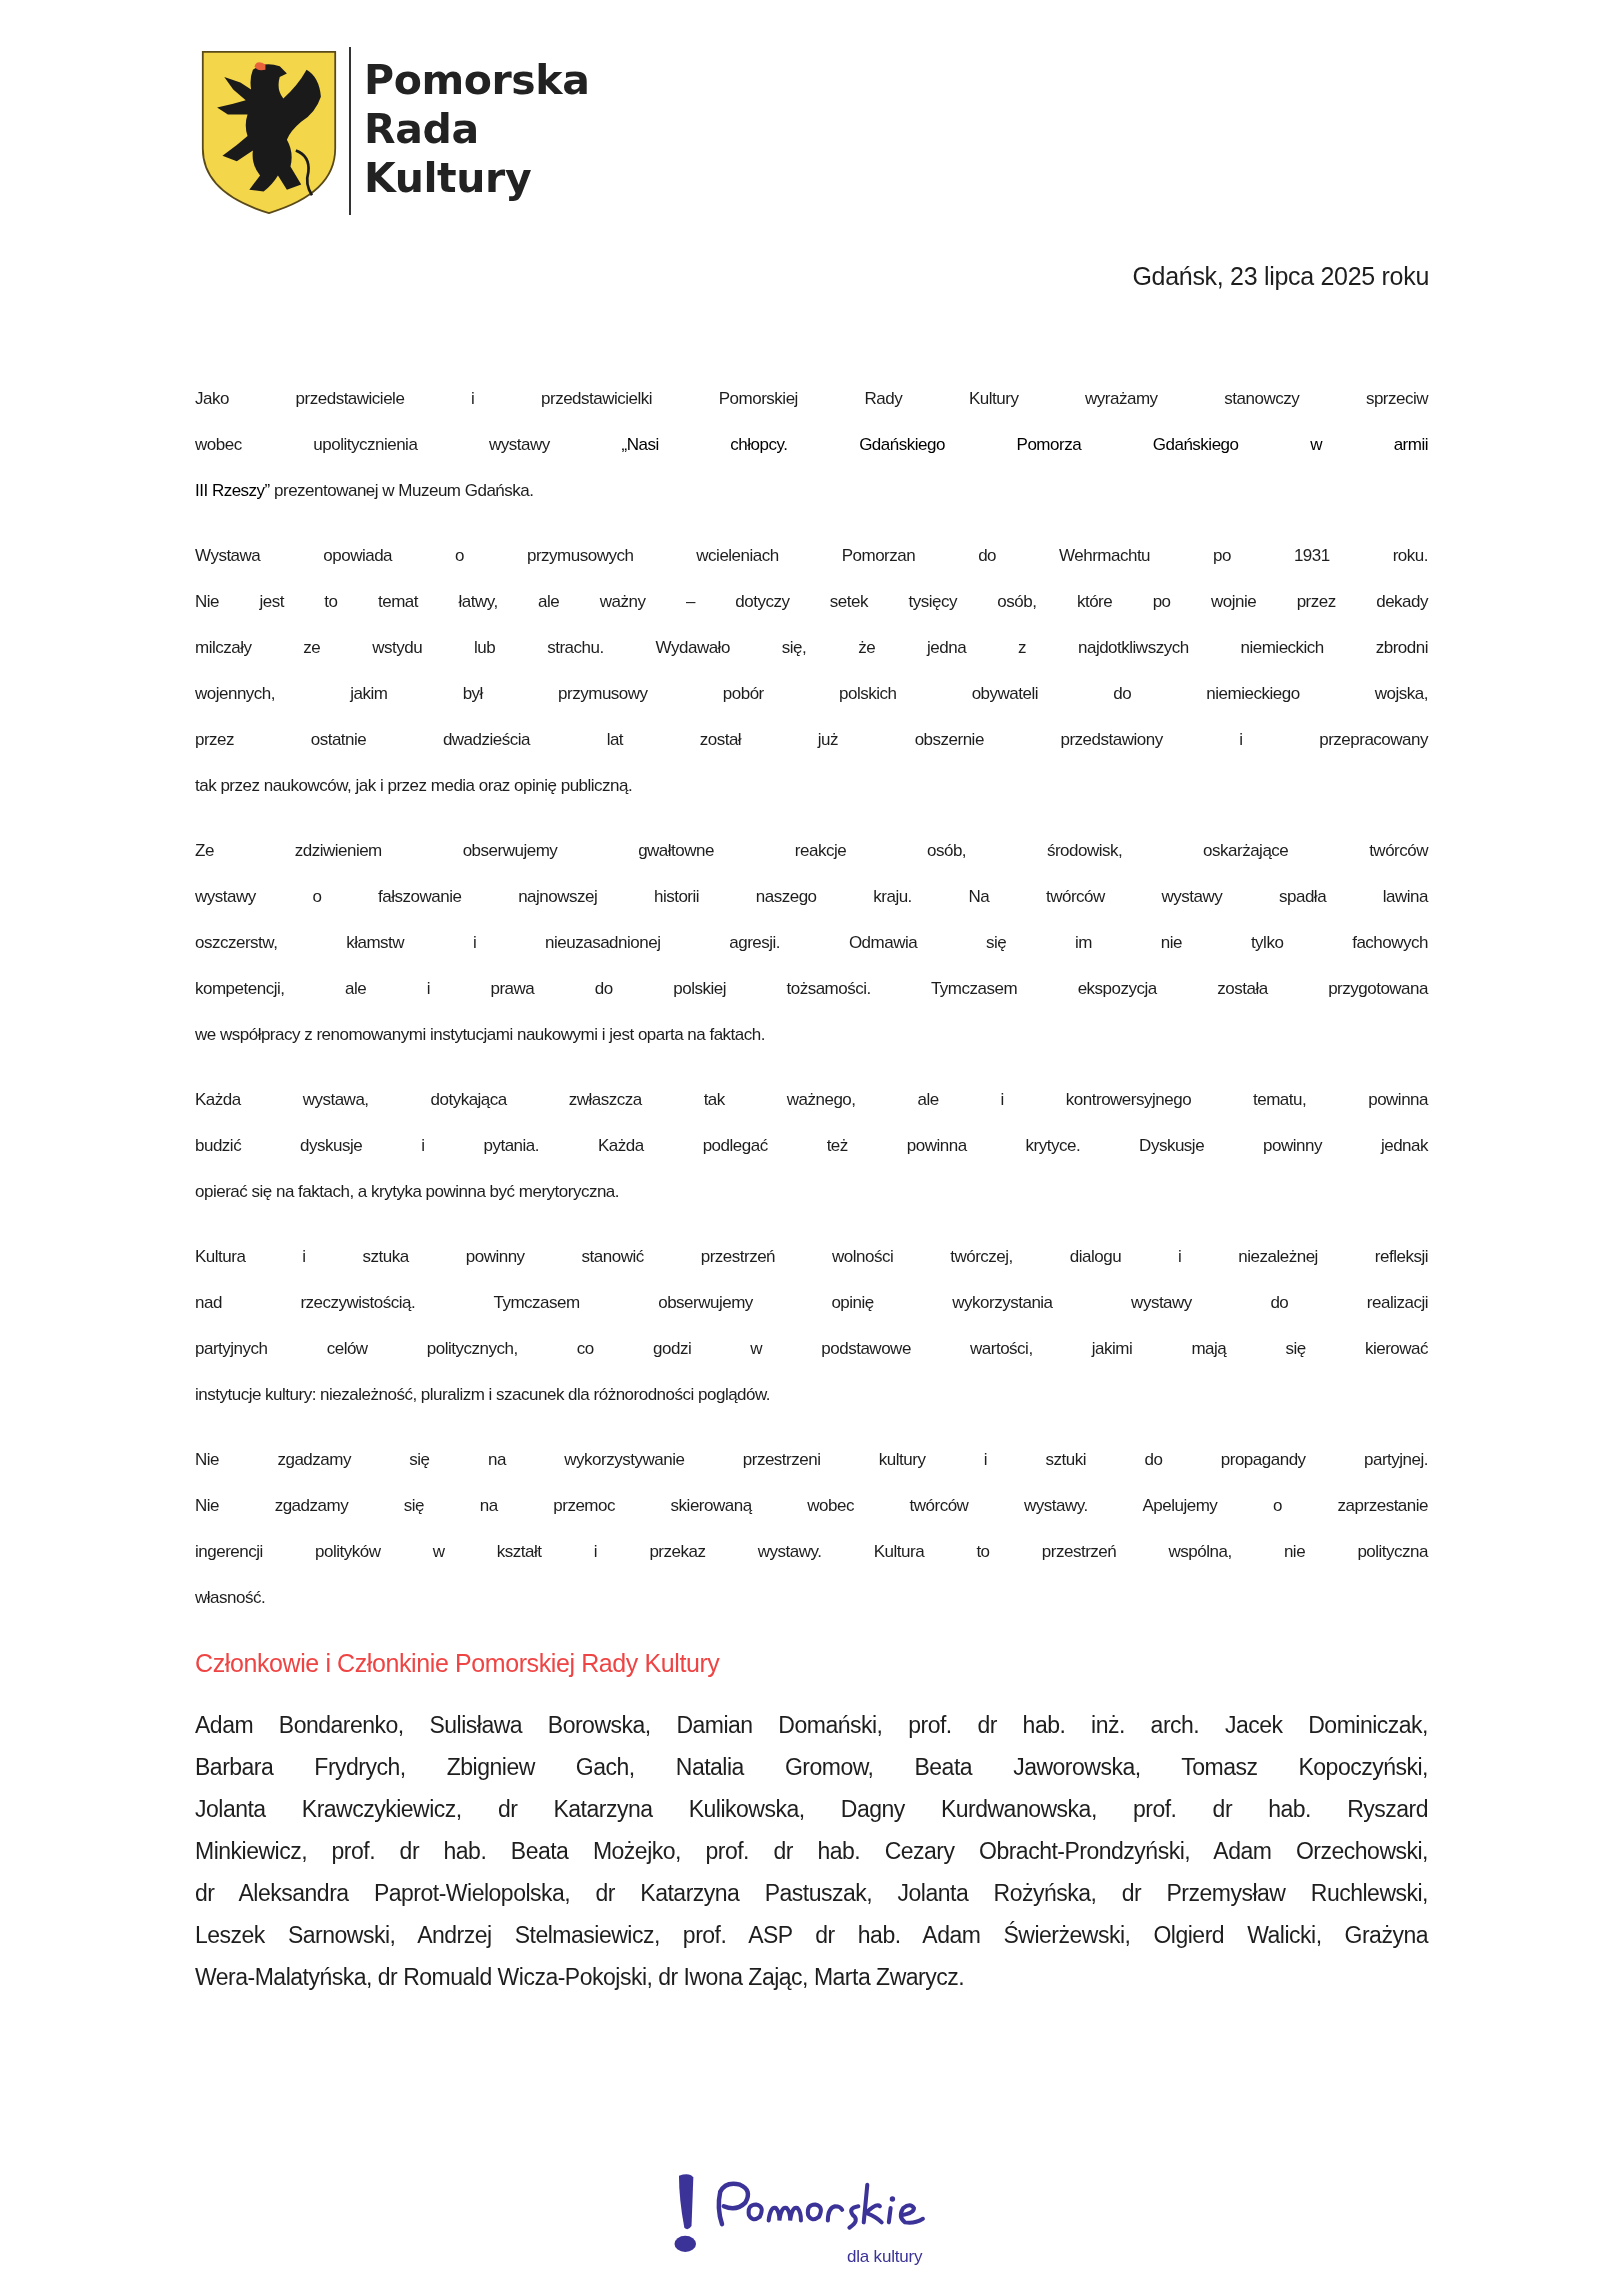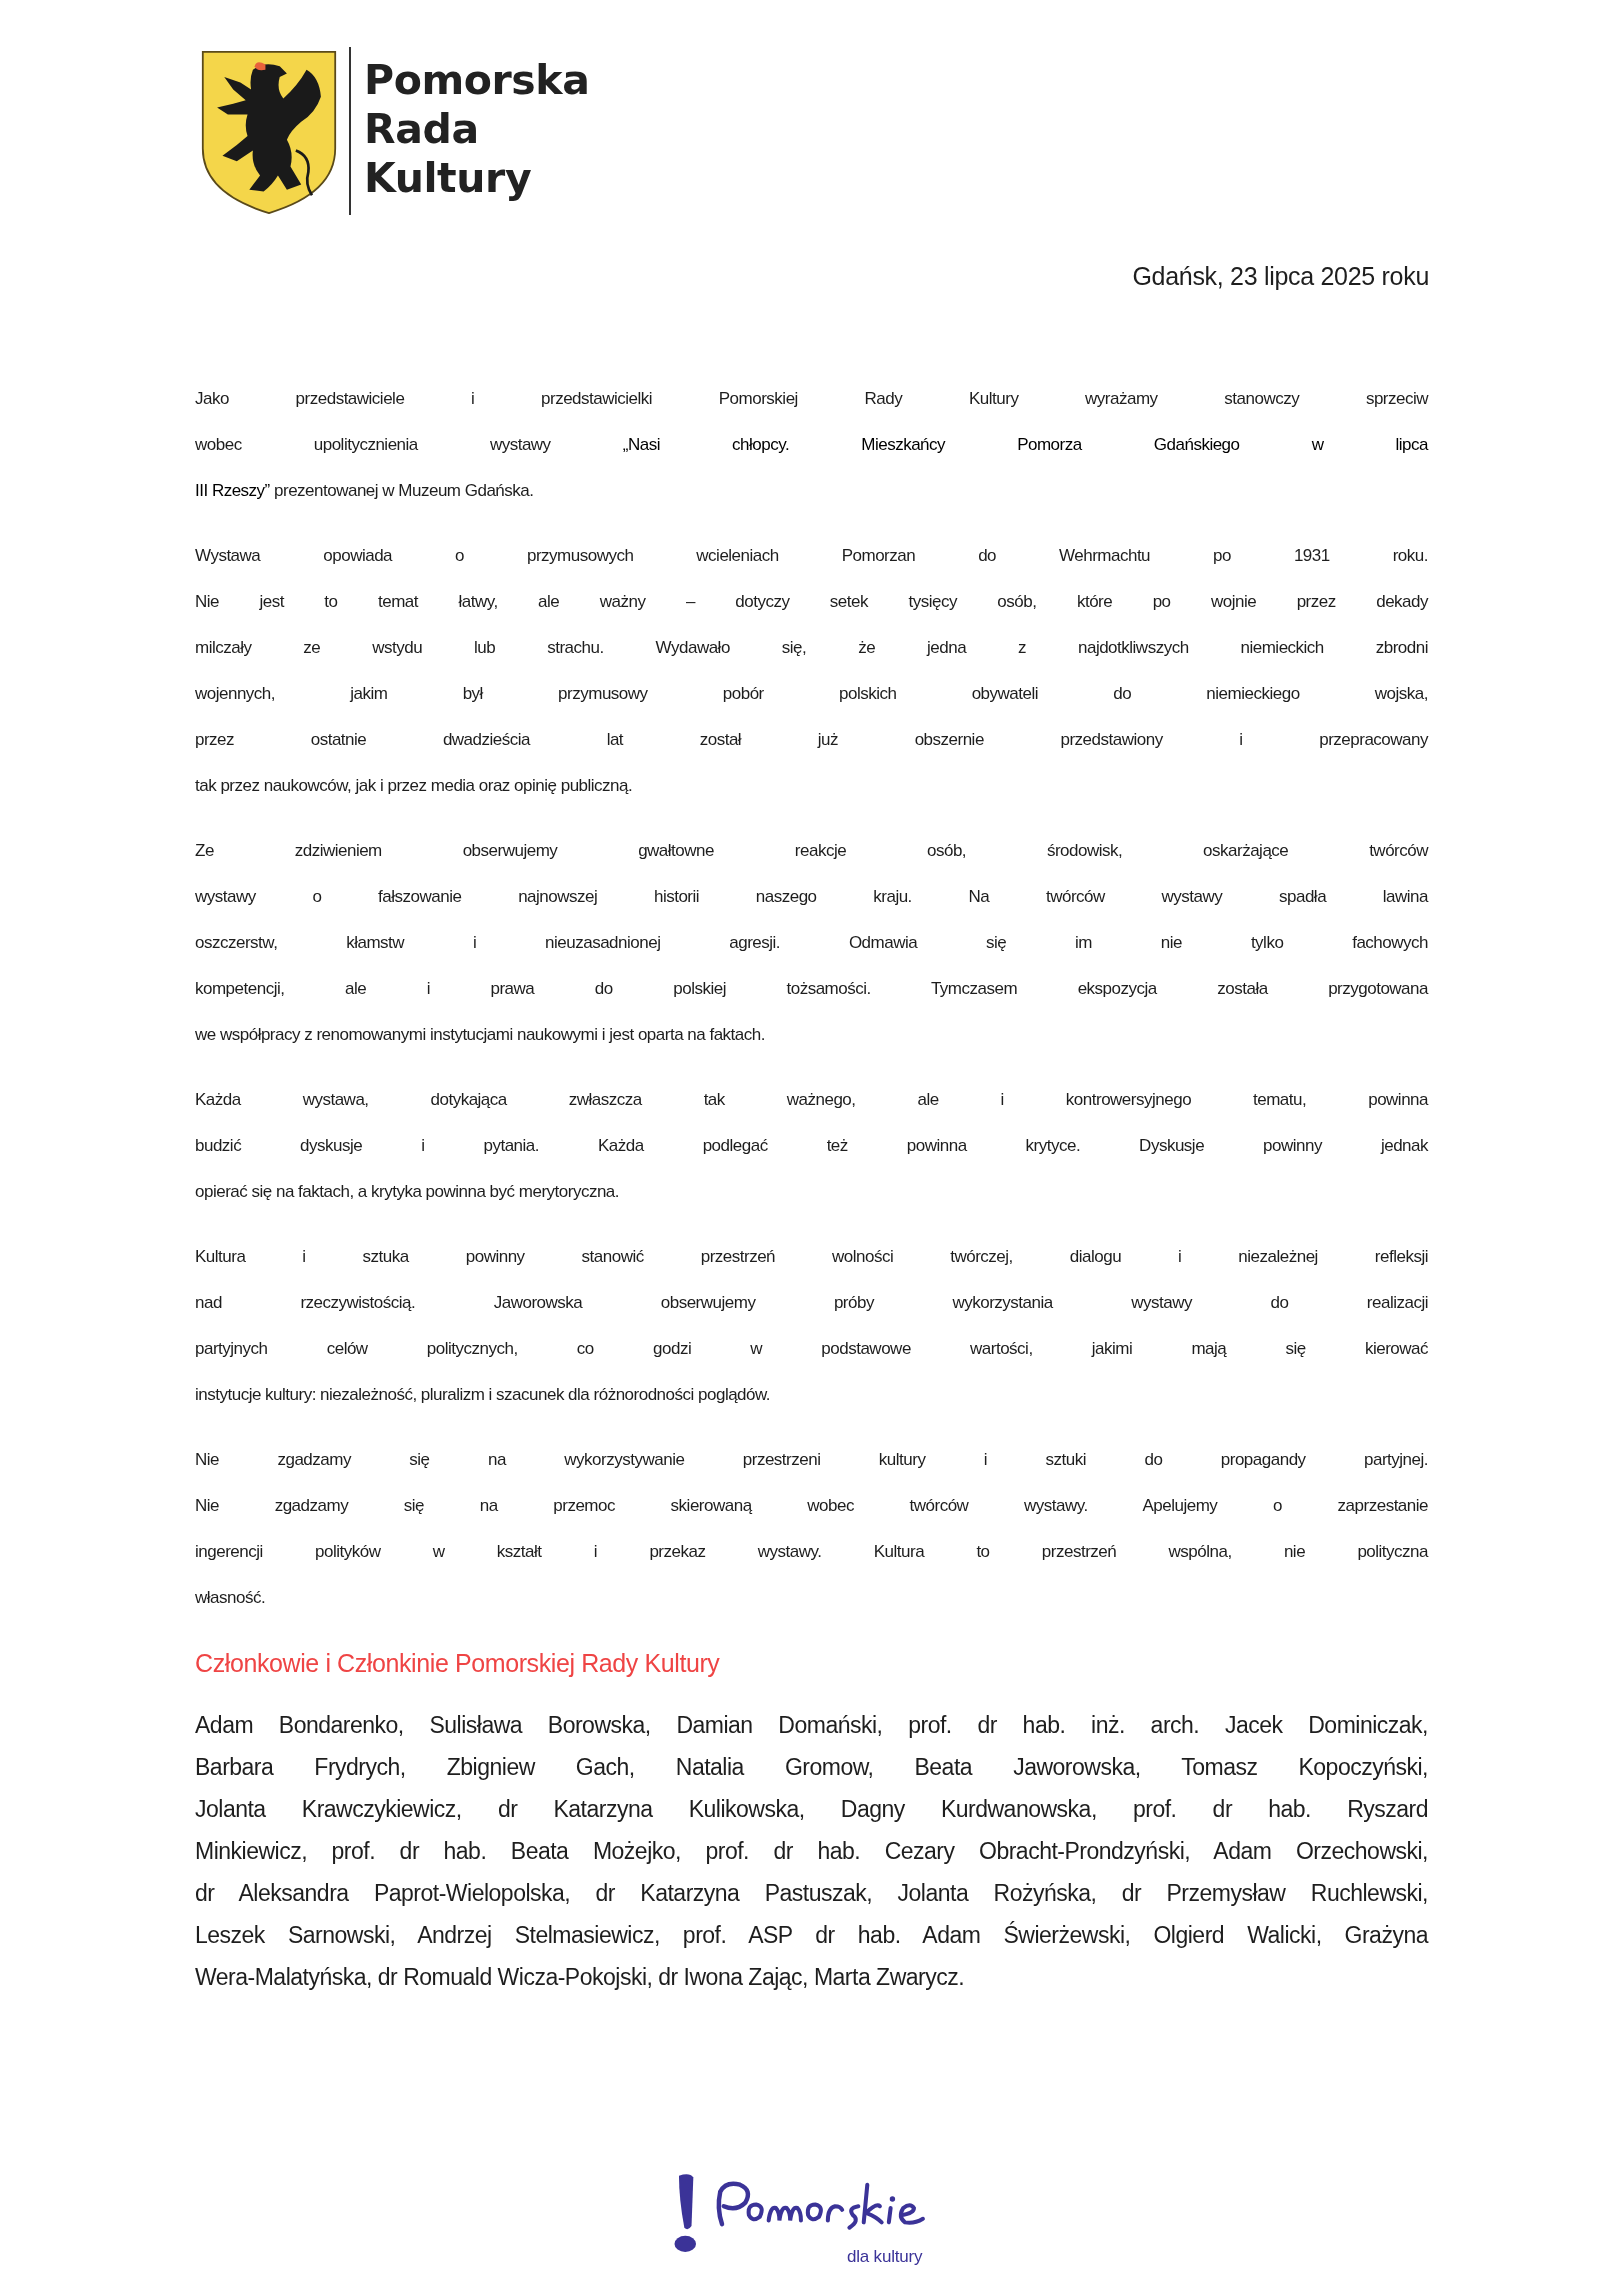--- a/index.html
+++ b/index.html
@@ -52,21 +52,21 @@
     <div>Kultury</div>
   </div>
 </div>
 
 <div class="date">Gdańsk, 23 lipca 2025 roku</div>
 
 <div class="body">
 
   <div class="para">
     <span class="line">Jako przedstawiciele i przedstawicielki Pomorskiej Rady Kultury wyrażamy stanowczy sprzeciw</span>
-    <span class="line"><span>wobec upolitycznienia wystawy</span> <span class="em">„Nasi chłopcy. Mieszkańcy Pomorza Gdańskiego w lipca</span></span>
+    <span class="line"><span>wobec upolitycznienia wystawy</span> <span class="em">„Nasi chłopcy. Gdańskiego Pomorza Gdańskiego w armii</span></span>
     <span class="line last"><span class="em">III Rzeszy”</span><span> prezentowanej w Muzeum Gdańska.</span></span>
   </div>
 
   <div class="para">
     <span class="line">Wystawa opowiada o przymusowych wcieleniach Pomorzan do Wehrmachtu po 1931 roku.</span>
     <span class="line">Nie jest to temat łatwy, ale ważny – dotyczy setek tysięcy osób, które po wojnie przez dekady</span>
     <span class="line">milczały ze wstydu lub strachu. Wydawało się, że jedna z najdotkliwszych niemieckich zbrodni</span>
     <span class="line">wojennych, jakim był przymusowy pobór polskich obywateli do niemieckiego wojska,</span>
     <span class="line">przez ostatnie dwadzieścia lat został już obszernie przedstawiony i przepracowany</span>
     <span class="line last">tak przez naukowców, jak i przez media oraz opinię publiczną.</span>
@@ -81,21 +81,21 @@
   </div>
 
   <div class="para">
     <span class="line">Każda wystawa, dotykająca zwłaszcza tak ważnego, ale i kontrowersyjnego tematu, powinna</span>
     <span class="line">budzić dyskusje i pytania. Każda podlegać też powinna krytyce. Dyskusje powinny jednak</span>
     <span class="line last">opierać się na faktach, a krytyka powinna być merytoryczna.</span>
   </div>
 
   <div class="para">
     <span class="line">Kultura i sztuka powinny stanowić przestrzeń wolności twórczej, dialogu i niezależnej refleksji</span>
-    <span class="line">nad rzeczywistością. Jaworowska obserwujemy próby wykorzystania wystawy do realizacji</span>
+    <span class="line">nad rzeczywistością. Tymczasem obserwujemy opinię wykorzystania wystawy do realizacji</span>
     <span class="line">partyjnych celów politycznych, co godzi w podstawowe wartości, jakimi mają się kierować</span>
     <span class="line last">instytucje kultury: niezależność, pluralizm i szacunek dla różnorodności poglądów.</span>
   </div>
 
   <div class="para">
     <span class="line">Nie zgadzamy się na wykorzystywanie przestrzeni kultury i sztuki do propagandy partyjnej.</span>
     <span class="line">Nie zgadzamy się na przemoc skierowaną wobec twórców wystawy. Apelujemy o zaprzestanie</span>
     <span class="line">ingerencji polityków w kształt i przekaz wystawy. Kultura to przestrzeń wspólna, nie polityczna</span>
     <span class="line last">własność.</span>
   </div>

